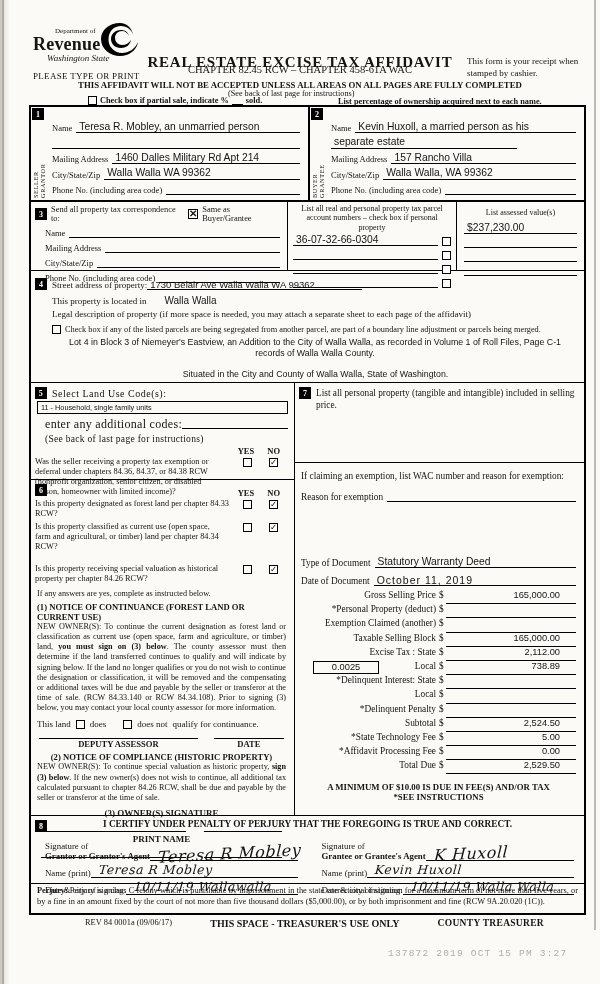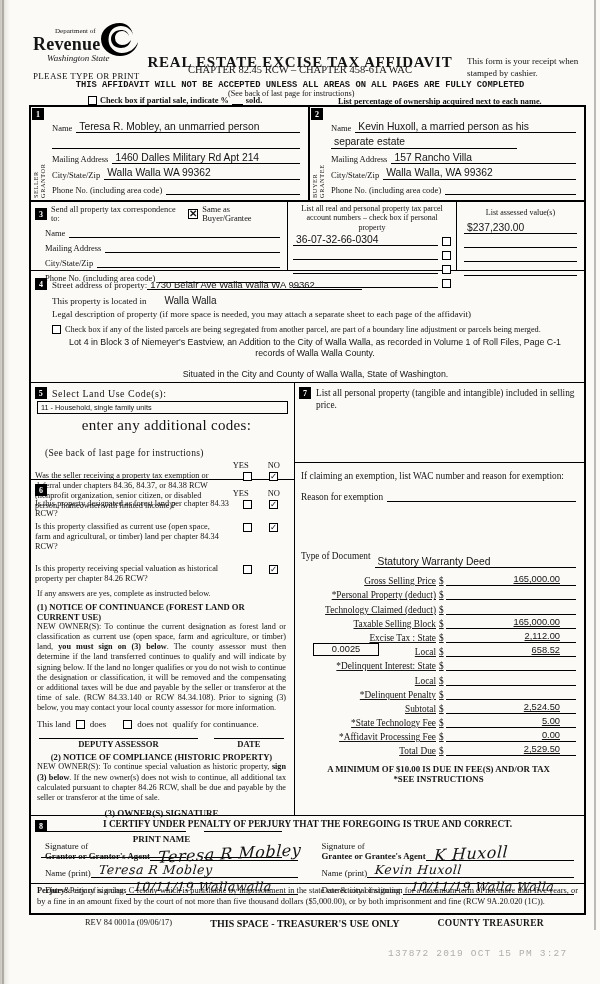--- a/index.html
+++ b/index.html
@@ -23,21 +23,21 @@
   .logo { position:absolute; left:33px; top:26px; width:120px; height:50px; }
   .logo .dept { position:absolute; left:22px; top:1px; font-size:7px; }
   .logo .rev  { position:absolute; left:0; top:8px; font-size:18px; font-weight:bold; letter-spacing:.2px; }
   .logo .wast { position:absolute; left:14px; top:27px; font-size:9px; font-style:italic; }
   .logo svg { position:absolute; left:66px; top:-4px; }
   .title { position:absolute; left:0; top:54px; width:100%; text-align:center;
     font-size:15px; font-weight:bold; letter-spacing:.8px; }
   .subtitle { position:absolute; left:0; top:64px; width:100%; text-align:center; font-size:10.5px; }
   .receipt { position:absolute; left:467px; top:55px; width:124px; font-size:9px; line-height:1.35; }
   .typeprint { position:absolute; left:33px; top:71px; font-size:9px; letter-spacing:.3px; }
-  .warning { position:absolute; left:0; top:80px; width:100%; text-align:center; font-size:8.8px; font-weight:bold;font-family:Liberation Mono, monospace; }
+  .warning { position:absolute; left:0; top:80px; width:100%; text-align:center; font-size:8.8px; font-weight:bold; }
   .seeback1 { position:absolute; left:228px; top:89px; font-size:8.2px; }
   .partialrow { position:absolute; left:88px; top:96px; display:flex; align-items:flex-end; gap:3px; font-size:8.3px; font-weight:bold; }
   .partial-ul { display:inline-block; width:11px; border-bottom:1px solid #000; }
   .ownnote { position:absolute; left:338px; top:97px; font-size:8.3px; font-weight:bold; }
 
   
   .formbox { position:absolute; left:29px; top:105px; width:557px; height:810px; border:2px solid #000; }
   .row { position:absolute; left:0; right:0; }
   .numbox { width:12px; height:12px; background:#000; color:#fff; font-size:8px; font-weight:bold;
     display:inline-flex; align-items:center; justify-content:center; flex:none; }
@@ -77,23 +77,23 @@
   .legal { font-family:"Liberation Sans",sans-serif; font-size:8.8px; line-height:1.3; padding-left:12px;text-align:center; }
 
   
   .r-cols { top:276px; height:433px; border-bottom:1.5px solid #000; display:flex; }
   .col-left { position:relative; width:264px; border-right:1.5px solid #000; }
   .col-right { position:relative; flex:1; }
   .sec5 { position:absolute; top:0; left:0; right:0; height:97px; border-bottom:1.5px solid #000; padding:4px 6px 0 4px; }
   .sec5-head { display:flex; align-items:center; gap:5px; font-size:10px; letter-spacing:.5px; }
   .codebox { border:1.2px solid #000; height:13px; margin:2px 0 3px 2px; display:flex; align-items:center;
     font-size:7.3px; padding-left:3px; }
-  .addl { display:flex; align-items:center; font-size:15px; letter-spacing:.3px; padding-left:10px;flex-direction:column; }
+  .addl { display:flex; align-items:flex-start; font-size:12px; letter-spacing:.3px; padding-left:10px; }
   .seeback2 { font-size:9.5px; letter-spacing:.3px; padding-left:10px; margin-top:2px; }
-  .yesno { display:flex; justify-content:flex-end; gap:19px; font-size:8.5px; padding-right:8px; margin-top:2px; }
+  .yesno { display:flex; justify-content:flex-end; gap:13px; font-size:8.5px; padding-right:8px; margin-top:2px;font-weight:bold; }
   .qrow { display:flex; margin-top:1px; }
   .qtext { width:188px; font-size:8.3px; line-height:1.22; }
   .qcbs { margin-left:auto; display:flex; gap:17px; padding-right:10px; align-items:flex-start; padding-top:1px; }
   .sec6 { position:absolute; top:97px; bottom:0; left:0; right:0; padding:2px 6px 0 4px; }
   .sec6-head { display:flex; align-items:center; }
   .para { font-size:8.2px; line-height:1.24; text-align:justify; padding:0 2px; }
   .ptitle { font-size:8.6px; font-weight:bold; margin-top:3px; padding-left:2px; }
   .ptitle-c { text-align:center; padding-left:0; }
   .landrow { display:flex; align-items:center; gap:5px; font-size:9px; margin:6px 0 4px 2px; }
   .sigrow { display:flex; gap:16px; margin-top:9px; padding:0 4px; }
@@ -108,23 +108,23 @@
   .pn1 { flex:1.5; } .pn2 { flex:0.8; }
   .printname { text-align:center; font-size:9px; font-weight:bold; margin-top:2px; }
 
   .sec7 { position:absolute; top:0; left:0; right:0; height:80px; border-bottom:1.2px solid #000; padding:4px 8px 0 4px; }
   .sec7-head { display:flex; gap:5px; }
   .sec7-head .t { font-size:9.3px; line-height:1.3; width:262px; }
   .exempt { position:absolute; top:80px; left:0; right:0; height:88px; padding:8px 8px 0 6px; font-size:9.3px; }
   .exrow { display:flex; align-items:flex-end; margin-top:9px; }
   .exrow .flabel { font-size:9.3px; }
   .docarea { position:absolute; top:168px; bottom:0; left:0; right:0; padding:0 8px 0 6px; }
-  .docrow { display:flex; font-size:9.3px; height:17px; }
+  .docrow { display:flex; align-items:flex-end; font-size:9.3px; height:17px; }
   .taxtable { margin-top:4px; }
-  .trow { position:relative; display:flex; align-items:flex-end; height:14.2px; font-size:9.3px;text-decoration:underline; }
+  .trow { position:relative; display:flex; height:14.2px; font-size:9.3px; }
   .tlabel { width:138px; text-align:right; padding-right:3px; white-space:nowrap; }
   .tds { padding-right:2px; }
   .tline { flex:1; border-bottom:1px solid #000; display:flex; justify-content:flex-end; }
   .tval { font-family:"Liberation Sans",sans-serif; font-size:9.3px; padding:0 16px 1px 0; }
   .ratebox { position:absolute; left:12px; top:0px; width:66px; height:13px; border:1.5px solid #000;
     display:flex; align-items:center; justify-content:center; font-size:9.3px; font-family:"Liberation Sans",sans-serif; }
   .minnote { text-align:center; font-size:8.8px; font-weight:bold; margin-top:8px; }
   .seeinstr { text-align:center; font-size:8.8px; font-weight:bold; }
 
   
@@ -455,37 +455,43 @@
               <span class="fline"></span>
             </div>
         </div>
         <div class="docarea">
           <div class="docrow">
             <span class="flabel">Type of Document</span>
             <span class="fline">
                 <span class="fval">Statutory Warranty Deed</span>
               </span>
           </div>
+          <div class="docrow" style="height:18px">
+            <span class="flabel">Date of Document</span>
+            <span class="fline">
+                <span class="fval mono" style="font-size:10.5px; letter-spacing:1px">October 11, 2019</span>
+              </span>
+          </div>
           <div class="taxtable">
             <div class="trow">
                 <span class="tlabel">Gross Selling Price</span>
                 <span class="tds">$</span>
                 <span class="tline">
                   <span class="tval">165,000.00</span>
                 </span>
               </div>
             <div class="trow">
                 <span class="tlabel">*Personal Property (deduct)</span>
                 <span class="tds">$</span>
                 <span class="tline">
                   <span class="tval"></span>
                 </span>
               </div>
             <div class="trow">
-                <span class="tlabel">Technology Claimed (deduct)</span>
+                <span class="tlabel">Exemption Claimed (another)</span>
                 <span class="tds">$</span>
                 <span class="tline">
                   <span class="tval"></span>
                 </span>
               </div>
             <div class="trow">
                 <span class="tlabel">Taxable Selling Block</span>
                 <span class="tds">$</span>
                 <span class="tline">
                   <span class="tval">165,000.00</span>
@@ -496,21 +502,21 @@
                 <span class="tds">$</span>
                 <span class="tline">
                   <span class="tval">2,112.00</span>
                 </span>
               </div>
             <div class="trow">
                 <span class="ratebox">0.0025</span>
                 <span class="tlabel">Local</span>
                 <span class="tds">$</span>
                 <span class="tline">
-                  <span class="tval">658.52</span>
+                  <span class="tval">738.89</span>
                 </span>
               </div>
             <div class="trow">
                 <span class="tlabel">*Delinquent Interest: State</span>
                 <span class="tds">$</span>
                 <span class="tline">
                   <span class="tval"></span>
                 </span>
               </div>
             <div class="trow">

